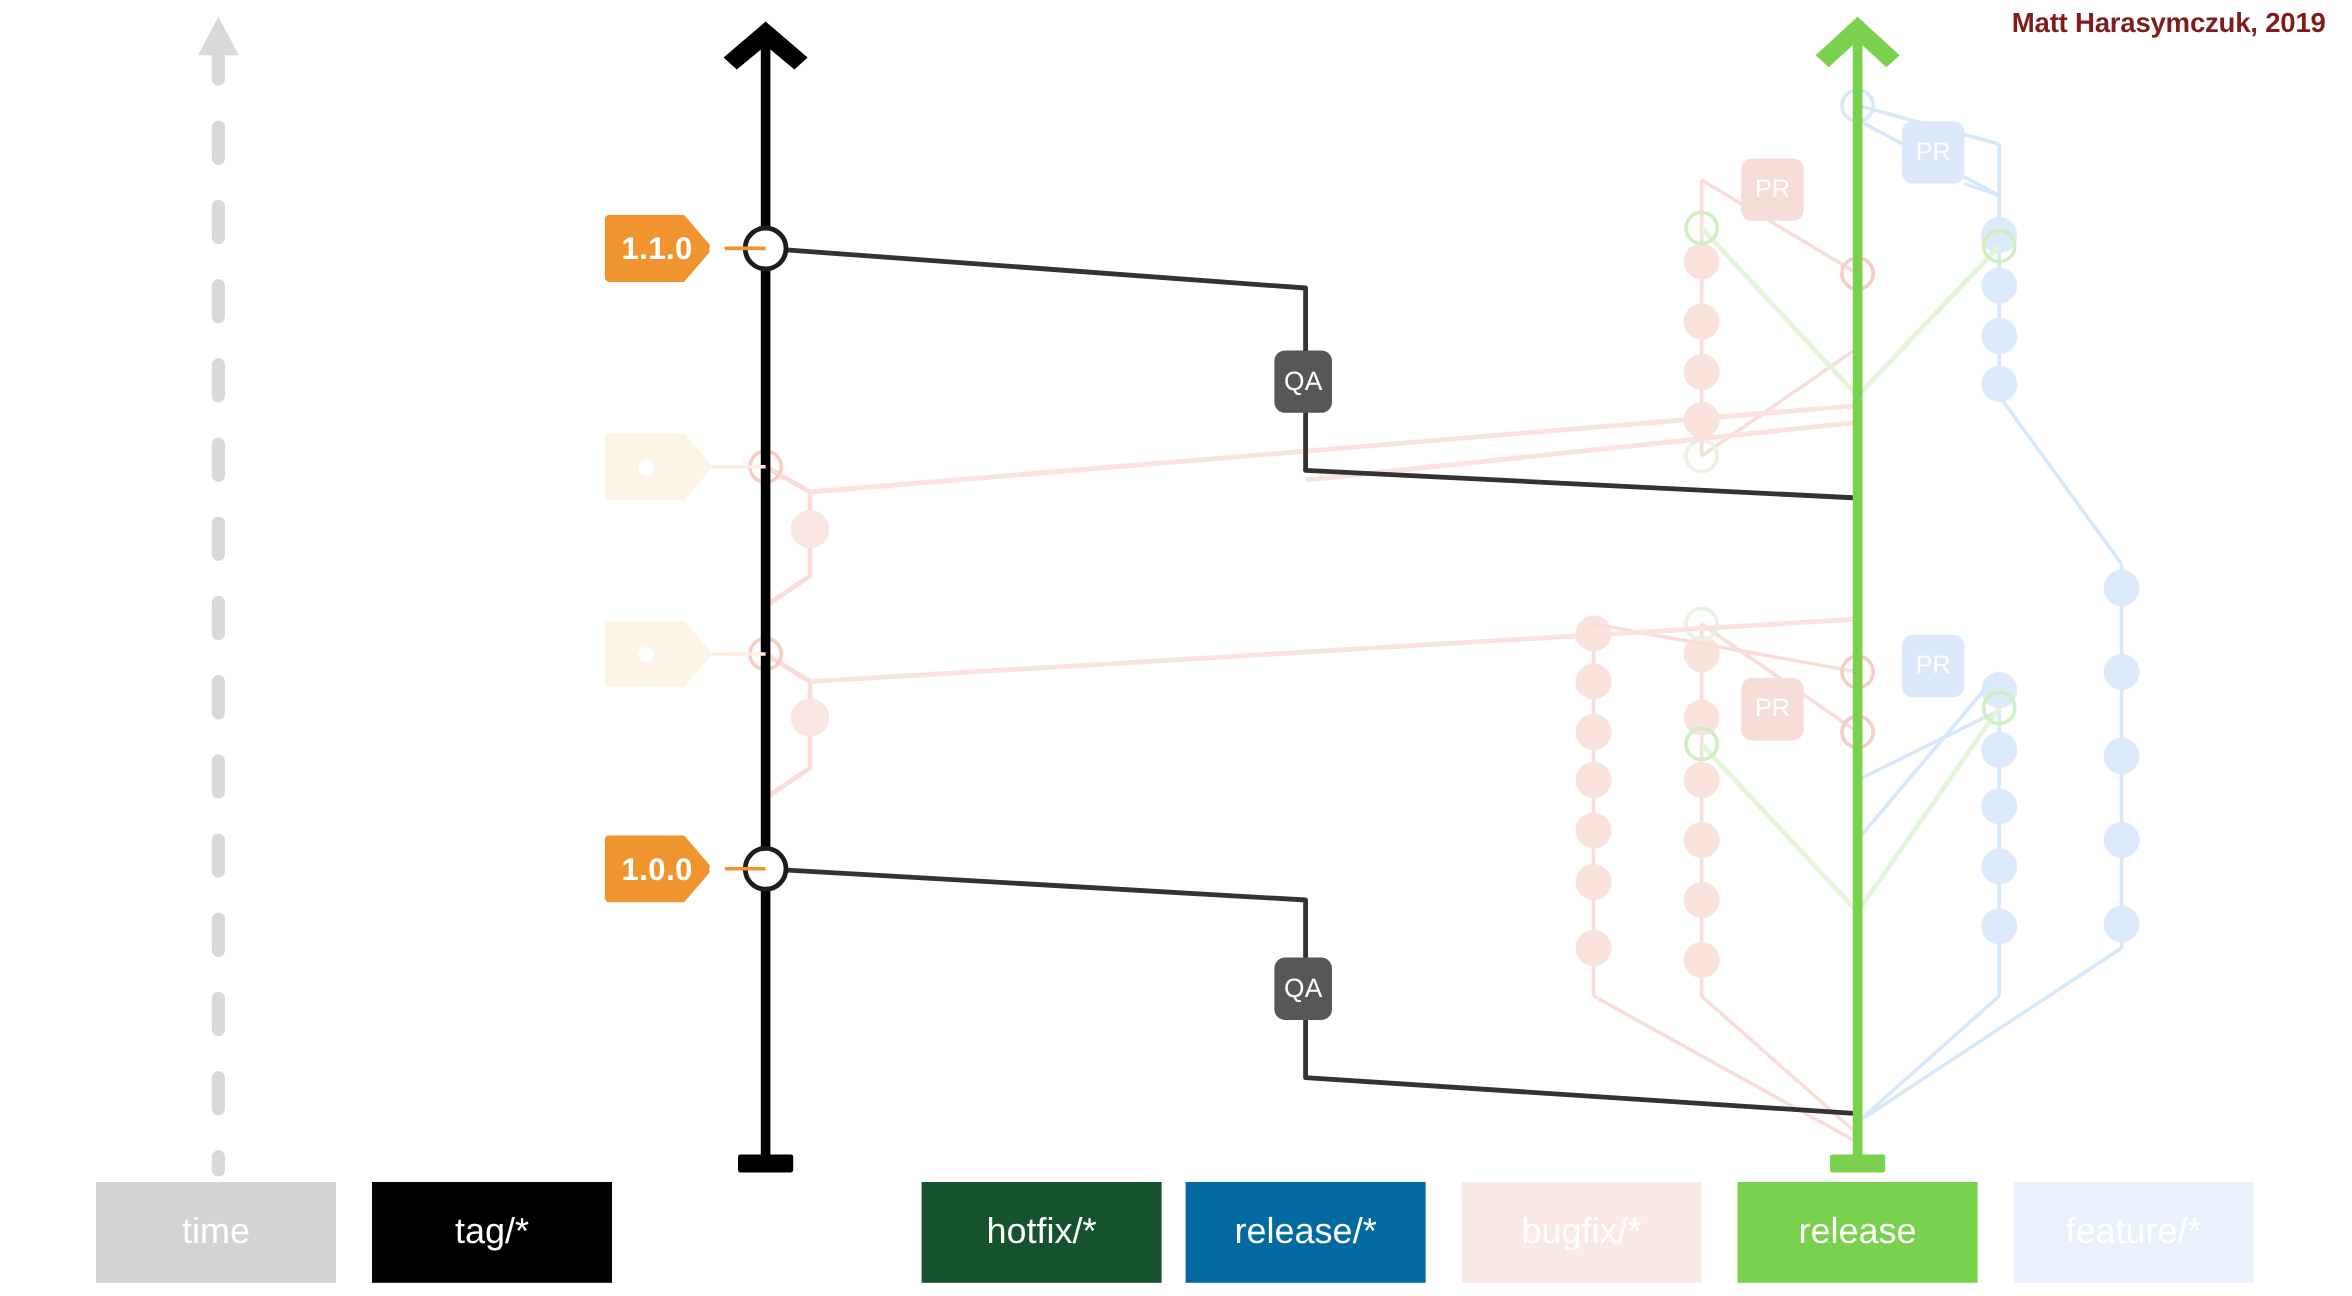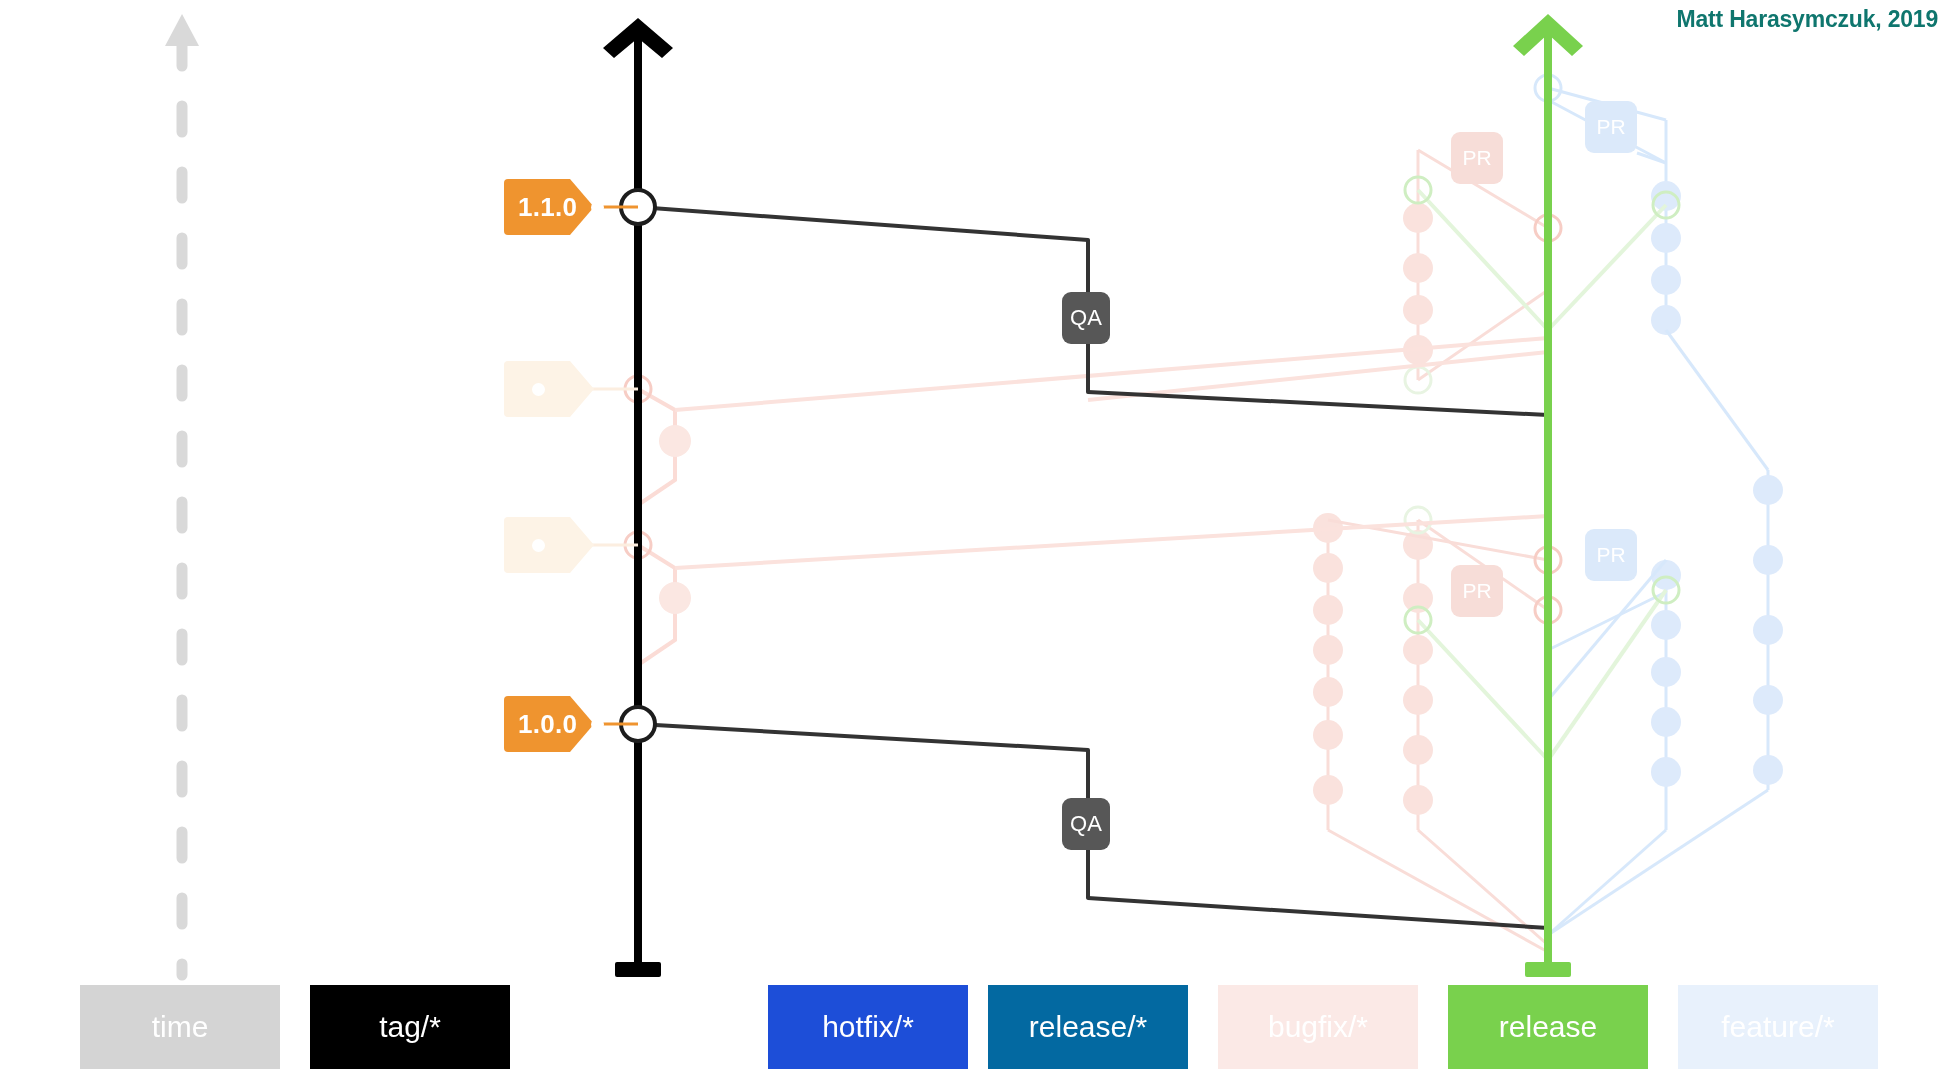--- a/index.html
+++ b/index.html
@@ -8,21 +8,21 @@
     width:1960px;height:1080px;position:relative;overflow:hidden;
     font-family:"Liberation Sans", sans-serif;
     -webkit-font-smoothing:antialiased;
   }
   #stage{position:absolute;left:0;top:0;width:1960px;height:1080px;}
   #svg-canvas{position:absolute;left:0;top:0;width:1960px;height:1080px;}
 
   
   .credit{
     position:absolute;right:22px;top:6px;
-    font-size:23px;font-weight:bold;color:#0f766e;
+    font-size:23px;font-weight:bold;color:#7f1d1d;
     letter-spacing:-0.2px;white-space:nowrap;
   }
 
   
   .legend{position:absolute;left:0;top:985px;width:1960px;height:75px;}
   .legend-item{
     position:absolute;top:0;height:84px;
     display:flex;align-items:center;justify-content:center;
     font-size:30px;color:#ffffff;white-space:nowrap;
     box-sizing:border-box;
@@ -275,21 +275,21 @@
 
   <div class="credit">Matt Harasymczuk, 2019</div>
 
   <div class="legend">
     <div class="legend-item" style="left:80px; width:200px; background:#d4d4d4;">
       <span>time</span>
     </div>
     <div class="legend-item" style="left:310px; width:200px; background:#000000;">
       <span>tag/*</span>
     </div>
-    <div class="legend-item" style="left:768px; width:200px; background:#1d4ed8;">
+    <div class="legend-item" style="left:768px; width:200px; background:#14532d;">
       <span>hotfix/*</span>
     </div>
     <div class="legend-item" style="left:988px; width:200px; background:#0369a1;">
       <span>release/*</span>
     </div>
     <div class="legend-item" style="left:1218px; width:200px; background:#fbe9e6;">
       <span>bugfix/*</span>
     </div>
     <div class="legend-item" style="left:1448px; width:200px; background:#79d14d;">
       <span>release</span>

